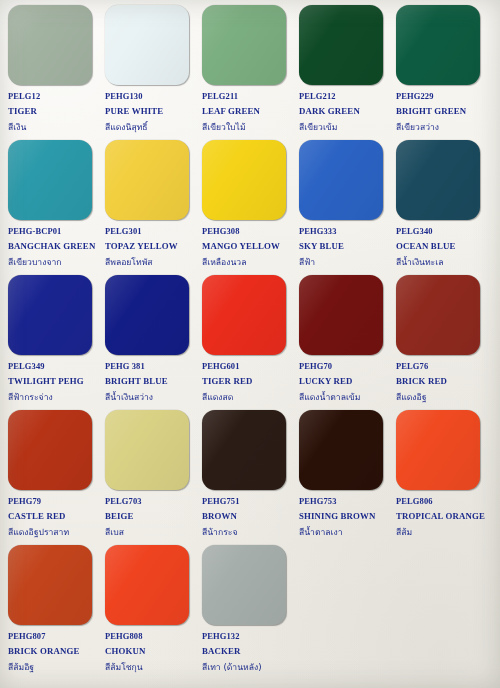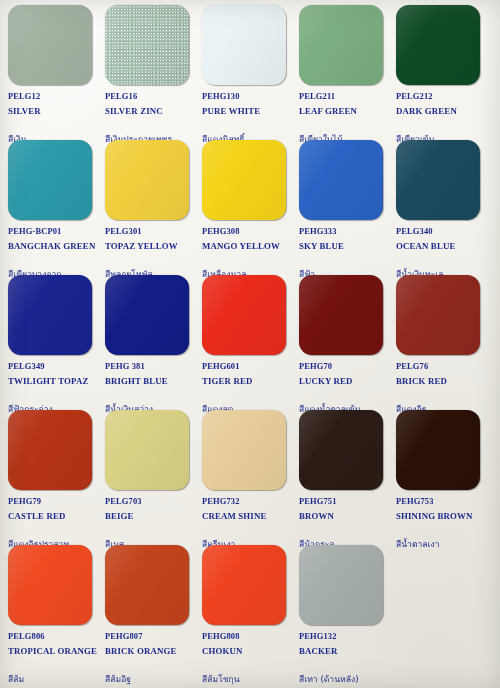--- a/index.html
+++ b/index.html
@@ -53,68 +53,68 @@
     margin-top:6px;
     font-size:8.5px;font-weight:bold;letter-spacing:.1px;
     color:#1c2a8c;white-space:nowrap;
   }
   .swatch-name{
     margin-top:5px;
     font-size:8.8px;font-weight:bold;letter-spacing:.15px;
     color:#1c2a8c;white-space:nowrap;
   }
   .swatch-thai{
-    margin-top:16px;
+    margin-top:4px;
     font-size:8.6px;
     color:#1c2a8c;white-space:nowrap;
     font-family:"DejaVu Sans", sans-serif;
   }
   
   #scan-vignette{
     position:absolute;inset:0;pointer-events:none;
     box-shadow:inset 0 0 26px rgba(120,118,110,.30);
   }
 </style>
 </head>
 <body>
 
 <div id="paper-texture"></div>
 
 <div id="chart-grid">
     <div class="swatch-cell">
       <div class="swatch-chip" style="background: rgb(163, 179, 162);"></div>
       <div class="swatch-code">PELG12</div>
-      <div class="swatch-name">SILVER</div>
+      <div class="swatch-name">TIGER</div>
       <div class="swatch-thai">สีเงิน</div>
-    </div>
-    <div class="swatch-cell">
-      <div class="swatch-chip chip-metallic" style="background: rgb(168, 196, 178);"></div>
-      <div class="swatch-code">PELG16</div>
-      <div class="swatch-name">SILVER ZINC</div>
-      <div class="swatch-thai">สีเงินประกายเพชร</div>
     </div>
     <div class="swatch-cell">
       <div class="swatch-chip" style="background: rgb(233, 242, 244);"></div>
       <div class="swatch-code">PEHG130</div>
       <div class="swatch-name">PURE WHITE</div>
       <div class="swatch-thai">สีแดงนิสุทธิ์</div>
     </div>
     <div class="swatch-cell">
       <div class="swatch-chip" style="background: rgb(123, 174, 128);"></div>
       <div class="swatch-code">PELG211</div>
       <div class="swatch-name">LEAF GREEN</div>
       <div class="swatch-thai">สีเขียวใบไม้</div>
     </div>
     <div class="swatch-cell">
       <div class="swatch-chip" style="background: rgb(15, 74, 38);"></div>
       <div class="swatch-code">PELG212</div>
       <div class="swatch-name">DARK GREEN</div>
       <div class="swatch-thai">สีเขียวเข้ม</div>
     </div>
     <div class="swatch-cell">
+      <div class="swatch-chip" style="background: rgb(13, 92, 65);"></div>
+      <div class="swatch-code">PEHG229</div>
+      <div class="swatch-name">BRIGHT GREEN</div>
+      <div class="swatch-thai">สีเขียวสว่าง</div>
+    </div>
+    <div class="swatch-cell">
       <div class="swatch-chip" style="background: rgb(43, 154, 170);"></div>
       <div class="swatch-code">PEHG-BCP01</div>
       <div class="swatch-name">BANGCHAK GREEN</div>
       <div class="swatch-thai">สีเขียวบางจาก</div>
     </div>
     <div class="swatch-cell">
       <div class="swatch-chip" style="background: rgb(242, 207, 62);"></div>
       <div class="swatch-code">PELG301</div>
       <div class="swatch-name">TOPAZ YELLOW</div>
       <div class="swatch-thai">สีพลอยโทพัส</div>
@@ -133,21 +133,21 @@
     </div>
     <div class="swatch-cell">
       <div class="swatch-chip" style="background: rgb(27, 74, 94);"></div>
       <div class="swatch-code">PELG340</div>
       <div class="swatch-name">OCEAN BLUE</div>
       <div class="swatch-thai">สีน้ำเงินทะเล</div>
     </div>
     <div class="swatch-cell">
       <div class="swatch-chip" style="background: rgb(26, 36, 144);"></div>
       <div class="swatch-code">PELG349</div>
-      <div class="swatch-name">TWILIGHT TOPAZ</div>
+      <div class="swatch-name">TWILIGHT PEHG</div>
       <div class="swatch-thai">สีฟ้ากระจ่าง</div>
     </div>
     <div class="swatch-cell">
       <div class="swatch-chip" style="background: rgb(19, 29, 134);"></div>
       <div class="swatch-code">PEHG 381</div>
       <div class="swatch-name">BRIGHT BLUE</div>
       <div class="swatch-thai">สีน้ำเงินสว่าง</div>
     </div>
     <div class="swatch-cell">
       <div class="swatch-chip" style="background: rgb(234, 44, 28);"></div>
@@ -173,26 +173,20 @@
       <div class="swatch-name">CASTLE RED</div>
       <div class="swatch-thai">สีแดงอิฐปราสาท</div>
     </div>
     <div class="swatch-cell">
       <div class="swatch-chip" style="background: rgb(217, 209, 132);"></div>
       <div class="swatch-code">PELG703</div>
       <div class="swatch-name">BEIGE</div>
       <div class="swatch-thai">สีเบส</div>
     </div>
     <div class="swatch-cell">
-      <div class="swatch-chip" style="background: rgb(231, 205, 154);"></div>
-      <div class="swatch-code">PEHG732</div>
-      <div class="swatch-name">CREAM SHINE</div>
-      <div class="swatch-thai">สีครีมเงา</div>
-    </div>
-    <div class="swatch-cell">
       <div class="swatch-chip" style="background: rgb(44, 28, 22);"></div>
       <div class="swatch-code">PEHG751</div>
       <div class="swatch-name">BROWN</div>
       <div class="swatch-thai">สีน้ากระจ</div>
     </div>
     <div class="swatch-cell">
       <div class="swatch-chip" style="background: rgb(42, 17, 8);"></div>
       <div class="swatch-code">PEHG753</div>
       <div class="swatch-name">SHINING BROWN</div>
       <div class="swatch-thai">สีน้ำตาลเงา</div>

